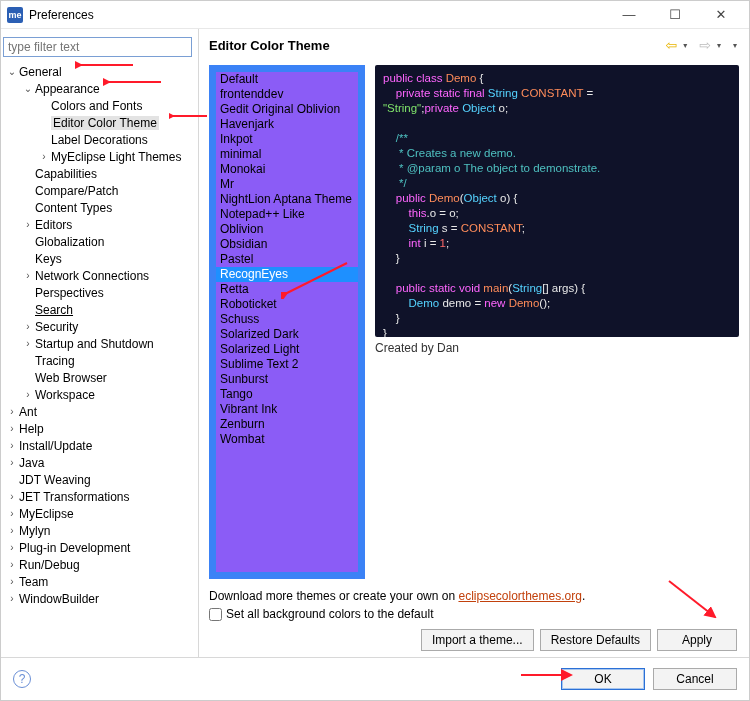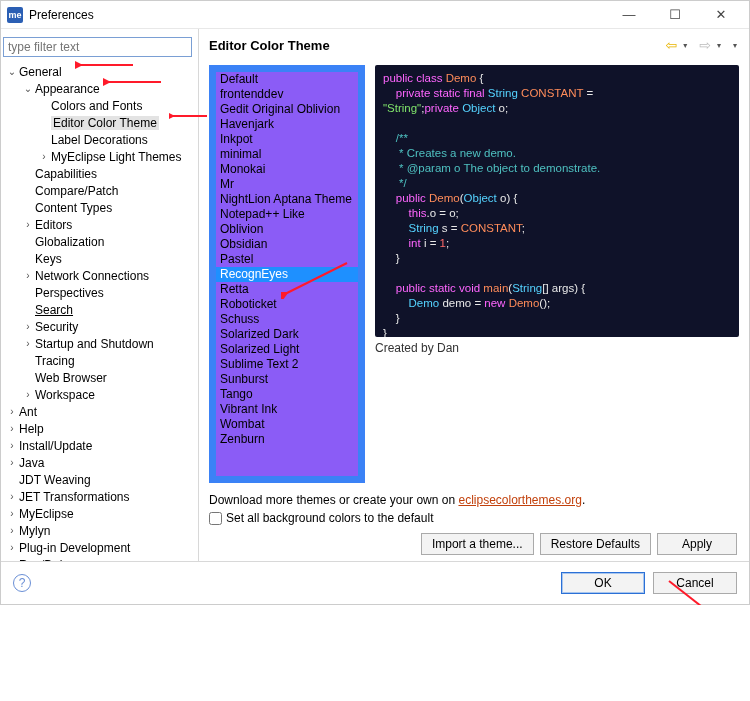--- a/index.html
+++ b/index.html
@@ -1,17 +1,17 @@
 <!DOCTYPE html>
 <html><head>
 <meta charset="utf-8">
 <style>
   * { box-sizing: border-box; font-family: "Segoe UI", Tahoma, sans-serif; }
   body { margin: 0; padding: 0; background: #fff; font-size: 12px; color: #000; }
-  .window { width: 750px; height: 605px; border: 1px solid #ccc; display: flex; flex-direction: column; position: relative; justify-content: center; }
+  .window { width: 750px; height: 701px; border: 1px solid #ccc; display: flex; flex-direction: column; position: relative; justify-content: center; }
   .titlebar { height: 28px; display: flex; align-items: center; padding: 0 6px; border-bottom: 1px solid #e8e8e8; }
   .titlebar .app-icon { width: 16px; height: 16px; background: #2b5fb4; color: #fff; font-size: 9px; display: flex; align-items: center; justify-content: center; border-radius: 2px; margin-right: 6px; font-weight: bold; }
   .titlebar .title { flex: 1; font-size: 12px; }
   .win-controls { display: flex; gap: 18px; padding-right: 8px; }
   .win-ctrl { width: 28px; text-align: center; font-size: 13px; color: #444; cursor: default; }
   .body { flex: 1; display: flex; overflow: hidden; }
   .sidebar { width: 198px; border-right: 1px solid #d8d8d8; display: flex; flex-direction: column; padding-top: 6px; }
   .filter { margin: 2px 6px 4px 2px; }
   .filter input { width: 100%; border: 1px solid #7a9fd4; padding: 2px 4px; font-size: 12px; color: #888; }
   .tree { flex: 1; overflow: auto; padding: 2px 0 8px 4px; }
@@ -233,22 +233,22 @@
             <div class="theme-item selected">RecognEyes</div>
             <div class="theme-item">Retta</div>
             <div class="theme-item">Roboticket</div>
             <div class="theme-item">Schuss</div>
             <div class="theme-item">Solarized Dark</div>
             <div class="theme-item">Solarized Light</div>
             <div class="theme-item">Sublime Text 2</div>
             <div class="theme-item">Sunburst</div>
             <div class="theme-item">Tango</div>
             <div class="theme-item">Vibrant Ink</div>
+            <div class="theme-item">Zenburn</div>
             <div class="theme-item">Wombat</div>
-            <div class="theme-item">Zenburn</div>
           </div>
         <div class="preview-col">
           <div class="code-preview"><span class="kw-magenta">public class </span><span class="ident">Demo</span><span class="paren"> {</span>
 <span class="kw-magenta">    private static final </span><span class="kw-cyan">String</span><span class="ident"> CONSTANT</span><span class="paren"> =</span>
 <span class="str-lit">"String"</span><span class="paren">;</span><span class="kw-magenta">private </span><span class="kw-cyan">Object</span><span class="paren"> o</span><span class="paren">;</span>
 
 <span class="comment">    /**</span>
 <span class="comment">     * Creates a new demo.</span>
 <span class="comment">     * @param o The object to demonstrate.</span>
 <span class="comment">     */</span>

